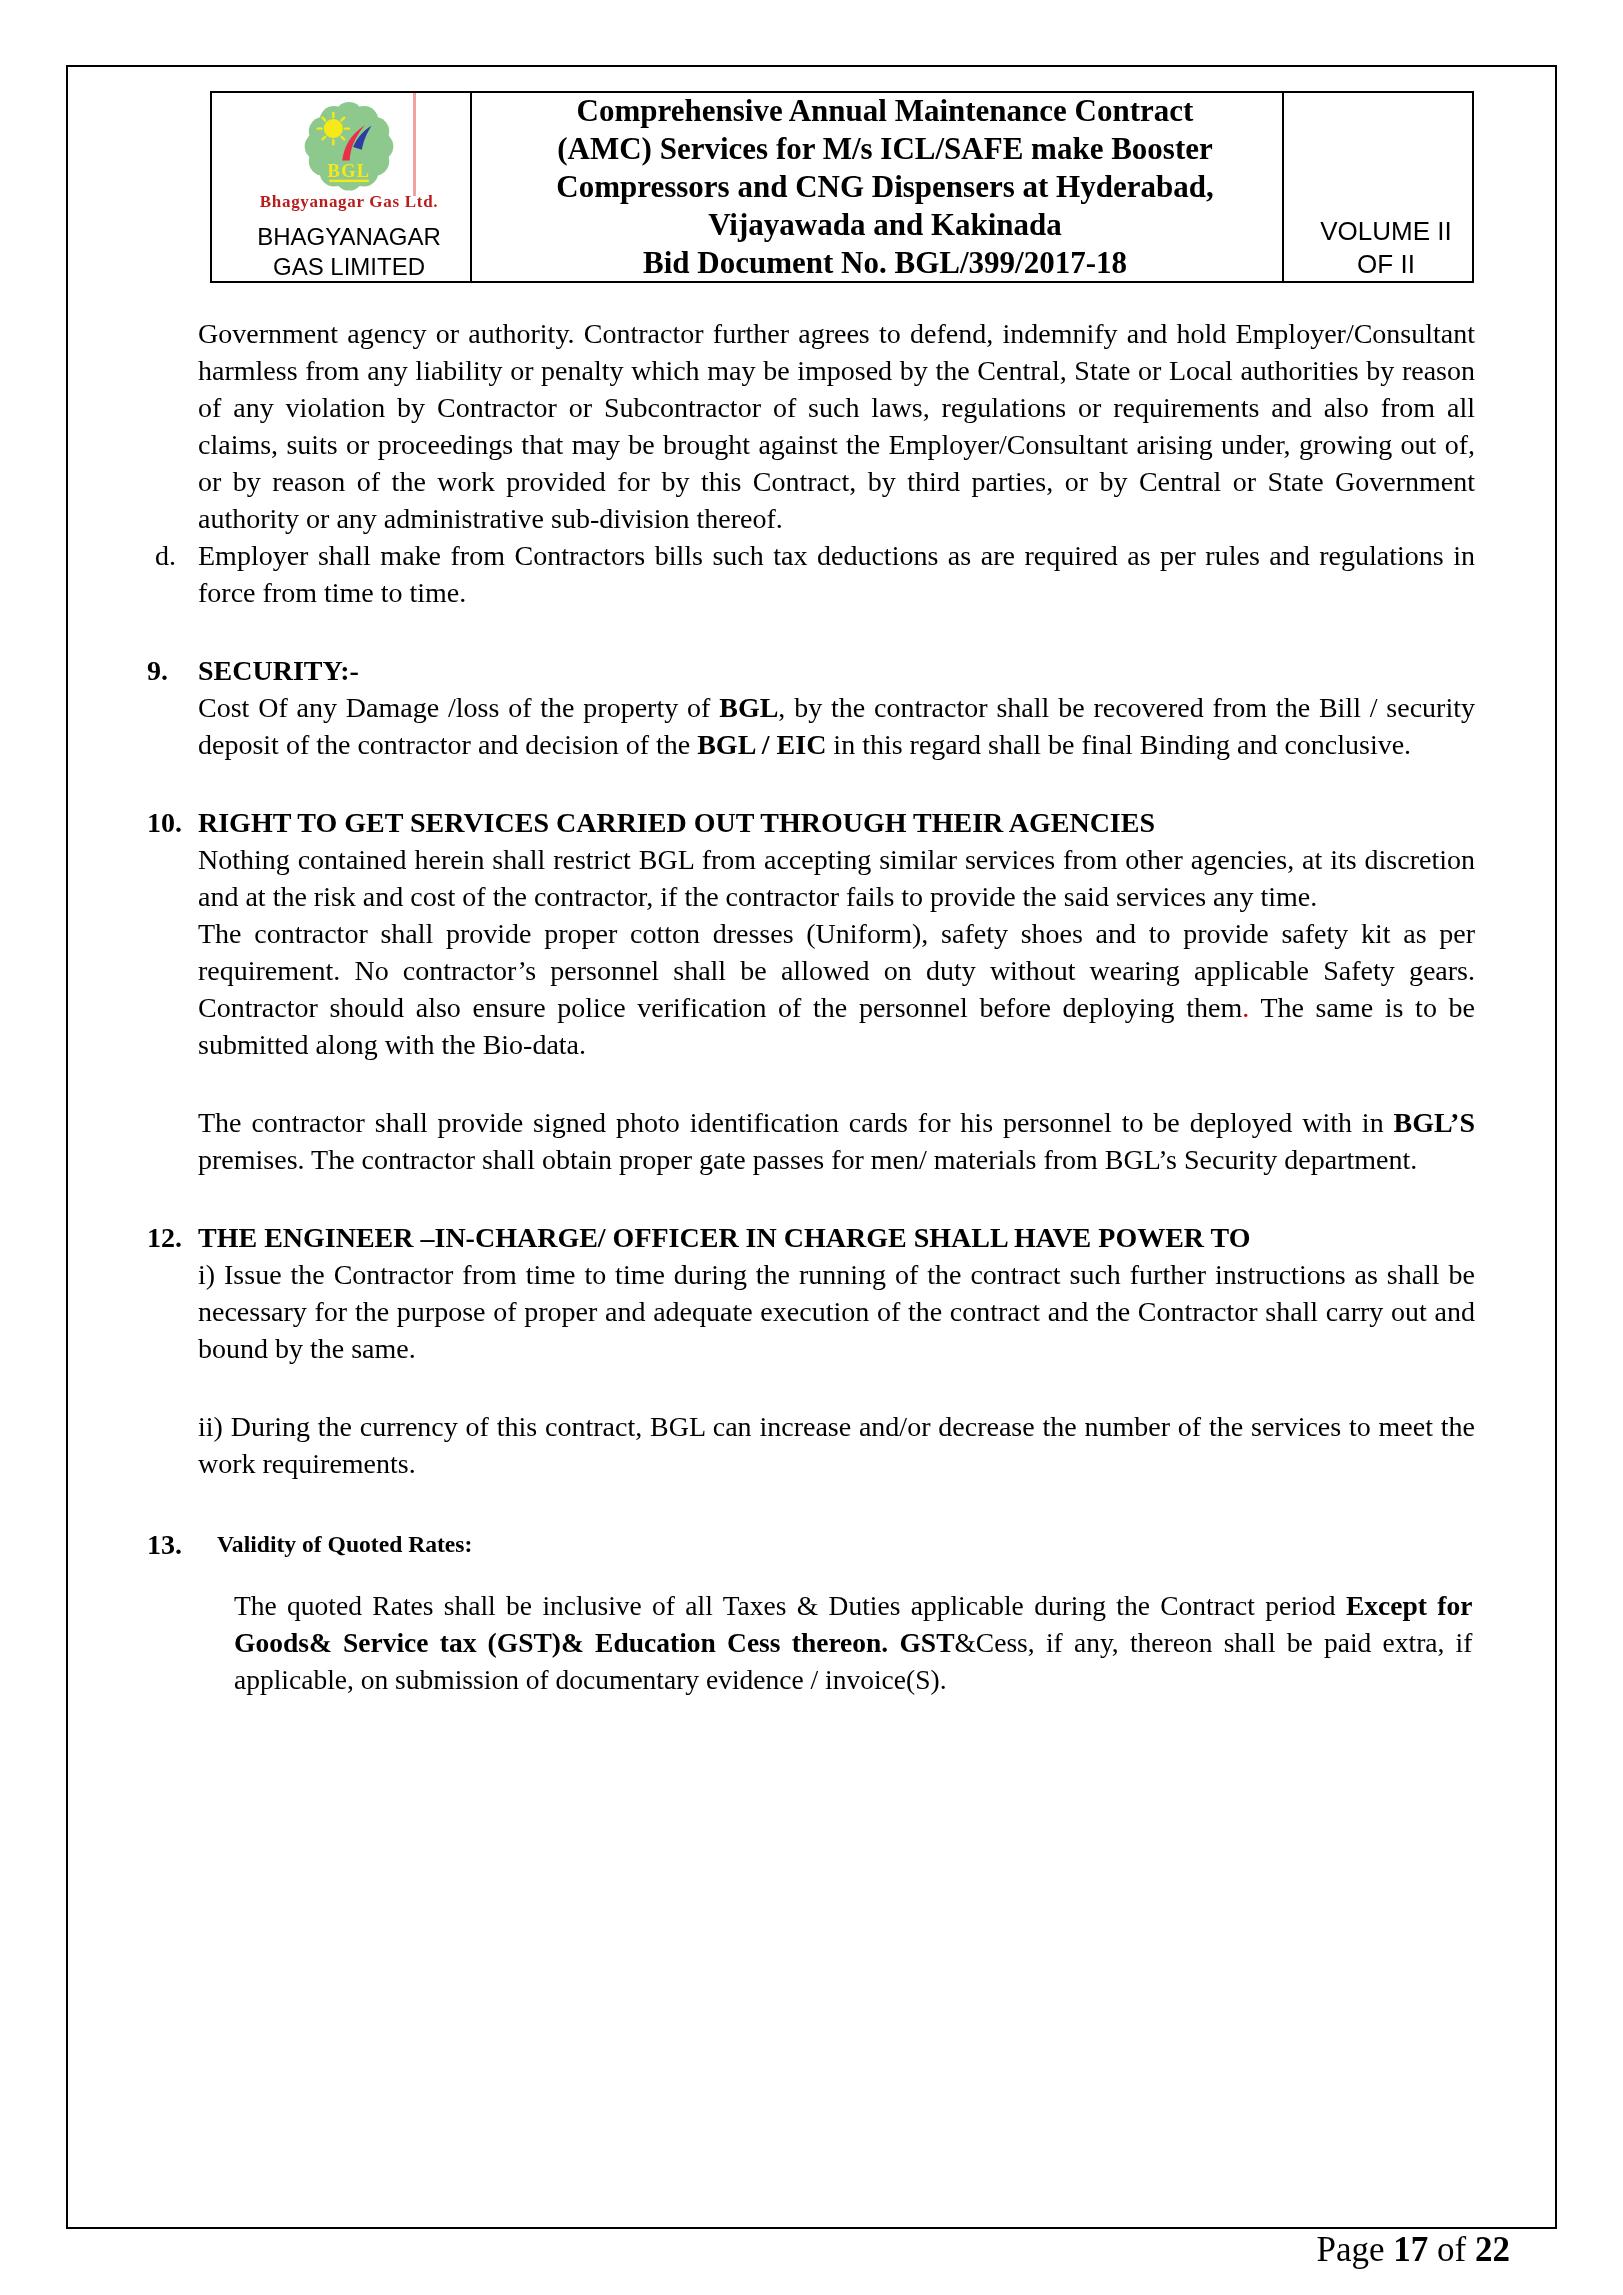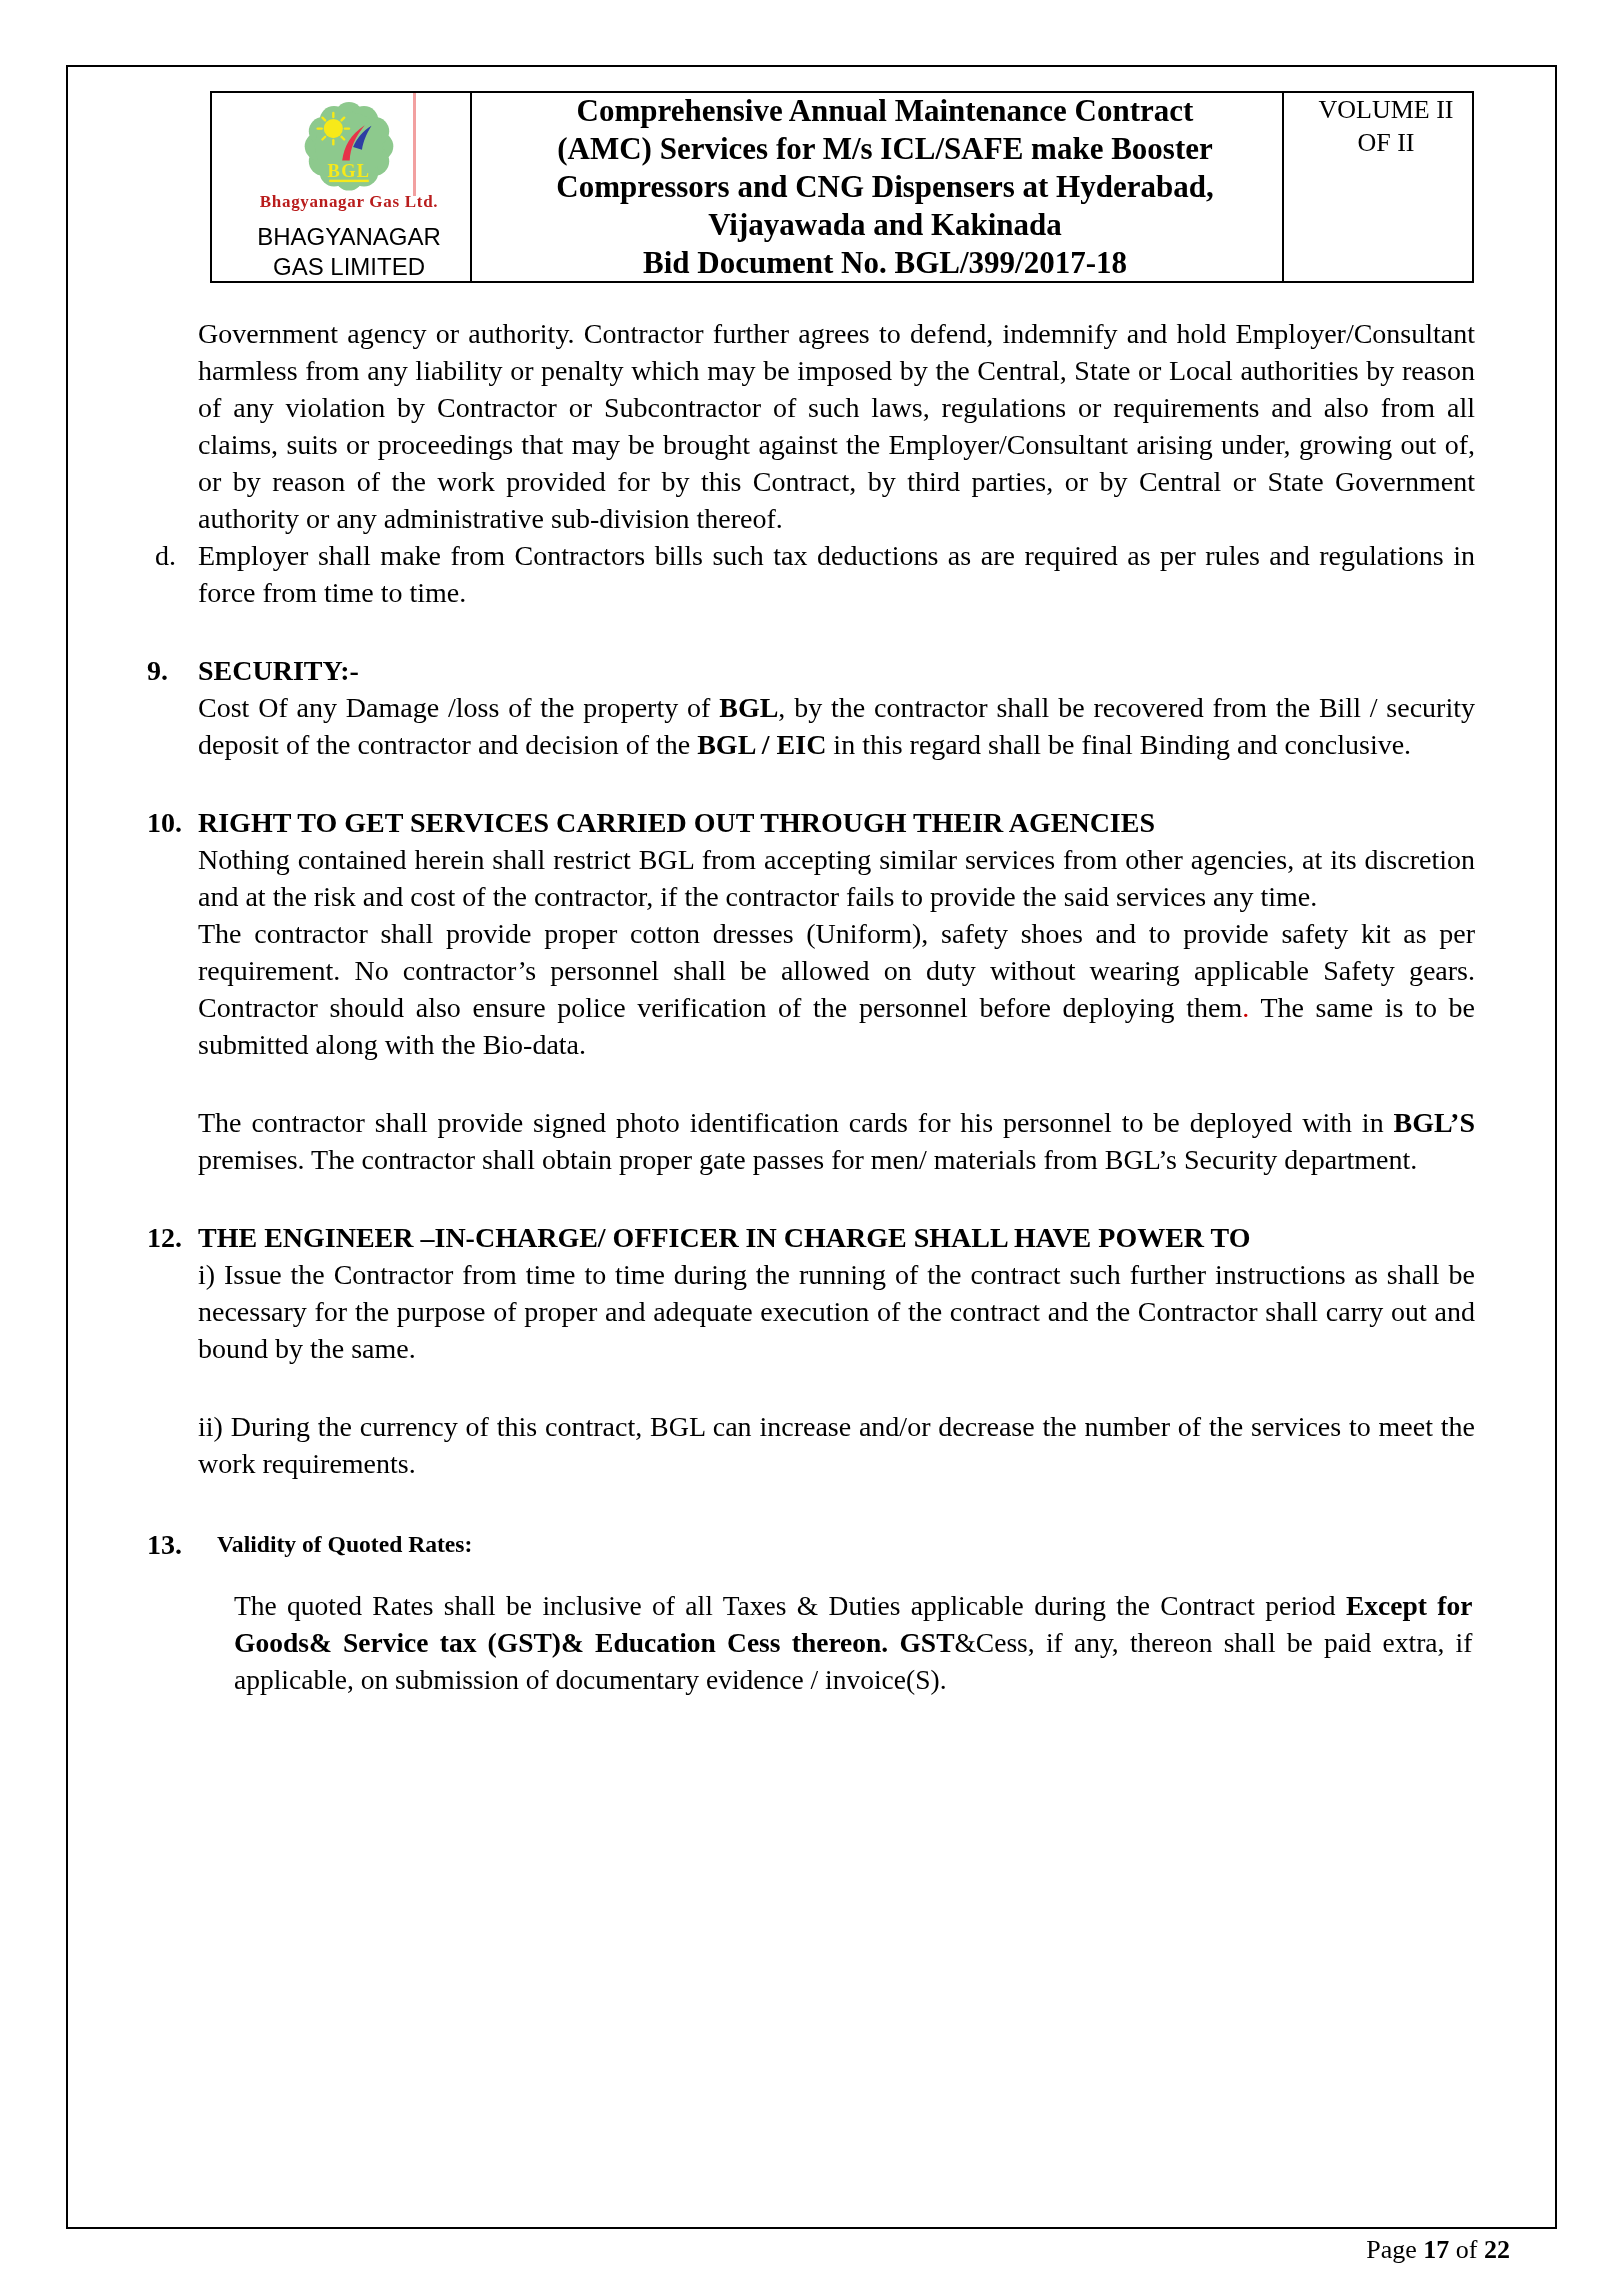--- a/index.html
+++ b/index.html
@@ -74,24 +74,24 @@
     align-items: center;
     text-align: center;
     font-weight: bold;
     font-size: 31px;
     line-height: 38px;
   }
   .volume-cell {
     flex: 0 0 188px;
     display: flex;
     flex-direction: column;
-    justify-content: flex-start;
+    justify-content: flex-end;
     align-items: center;
     text-align: center;
-    font-family: Liberation Serif, serif;
+    font-family: Liberation Sans, sans-serif;
     font-size: 26px;
     line-height: 33px;
   }
   
   .body-flow { margin-top: 32px; margin-right: 80px; }
   .para {
     text-align: justify;
     font-size: 28px;
     line-height: 37px;
   }
@@ -110,21 +110,21 @@
   .sec-heading.small-heading { font-size: 23.6px; padding-left: 149px; }
   .gap { margin-top: 41px; }
   .gap13 { margin-top: 44px; }
   .gap13p1 { margin-top: 18.3px; }
   .gap13p2 { margin-top: 23.6px; }
   
   .footer {
     position: absolute;
     top: 2234px;
     right: 113px;
-    font-size: 26px;
+    font-size: 35px;
     line-height: 31px;
   }
 </style>
 </head>
 <body>
 
 <div class="page">
   <div class="border-box">
 
     <div class="header-table">

